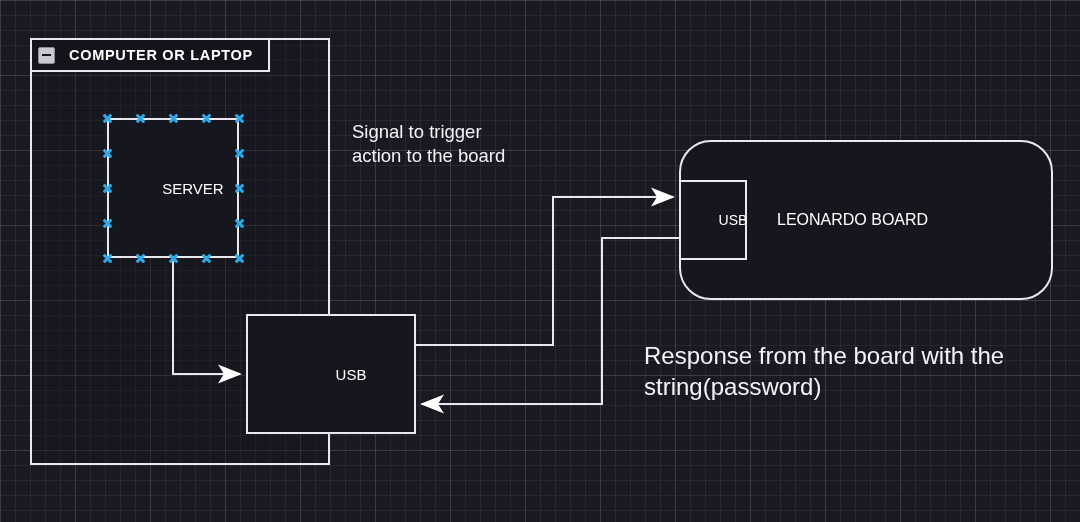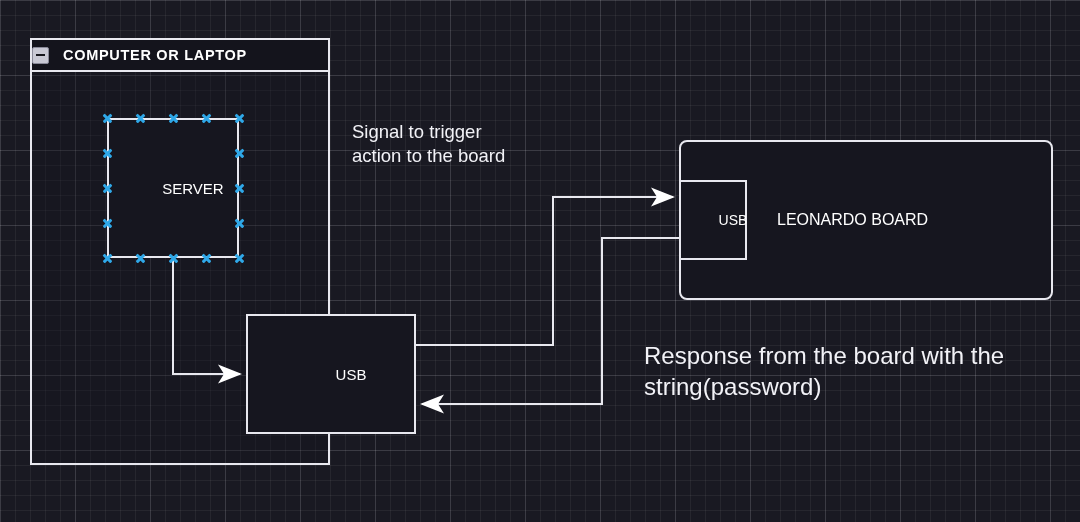--- a/index.html
+++ b/index.html
@@ -28,27 +28,27 @@
   
   #container-computer {
     left: 30px; top: 38px;
     width: 300px; height: 427px;
     border: 2px solid #e8e8ef;
     background: rgba(20,20,30,0.35);
   }
   #container-titlebar {
     position: absolute;
     left: -2px; top: -2px;
-    width: 300px; height: 34px;
+    width: 240px; height: 34px;
     box-sizing: border-box;
     border: 2px solid #e8e8ef;
     background: #14141c;
     display: flex;
     align-items: center;
-    padding-left: 0;
+    padding-left: 6px;
   }
   #collapse-icon {
     width: 17px; height: 17px;
     box-sizing: border-box;
     background: #c9c9d4;
     border: 1px solid #8a8a99;
     border-radius: 2px;
     display: flex;
     align-items: center;
     justify-content: center;
@@ -87,21 +87,21 @@
   #node-server .box-label { font-size: 15px; }
 
   #node-usb-computer {
     left: 246px; top: 314px;
     width: 170px; height: 120px;
   }
 
   #node-leonardo {
     left: 679px; top: 140px;
     width: 374px; height: 160px;
-    border-radius: 8px;
+    border-radius: 32px;
   }
   #node-leonardo .box-label {
     position: absolute;
     left: 96px; top: 50%;
     transform: translateY(-50%);
     font-size: 16px;
   }
 
   #node-usb-board {
     left: 679px; top: 180px;

